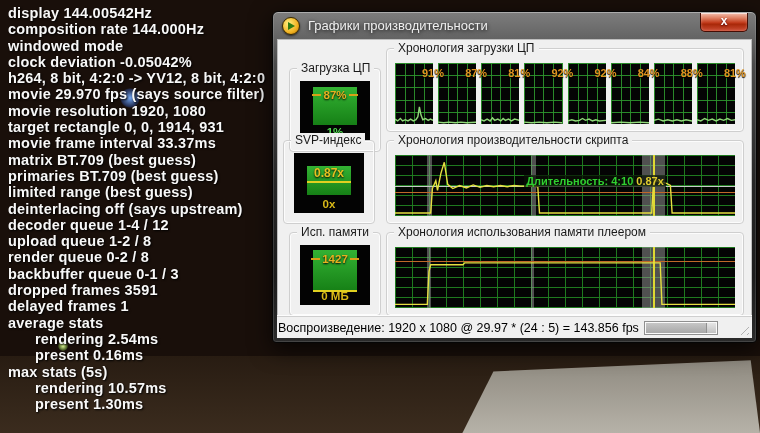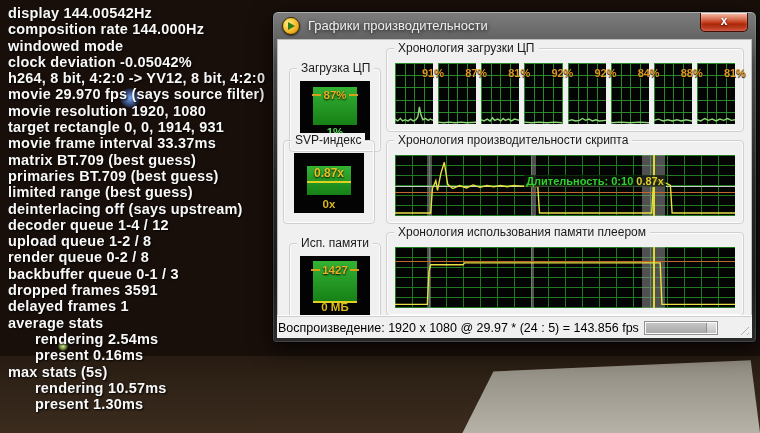--- a/index.html
+++ b/index.html
@@ -25,21 +25,21 @@
 
   .client{position:absolute;left:4px;right:4px;top:27px;bottom:4px;background:#f0f0f0;box-shadow:inset 0 0 0 1px #bdbdbd;}
 
   
   .grp{position:absolute;border:1px solid #cfcfcf;border-radius:4px;box-shadow:inset 0 0 0 1px rgba(255,255,255,.8);}
   .grp-label{position:absolute;top:-8px;left:7px;background:#f0f0f0;padding:0 4px;font-size:12px;color:#1a1a1a;white-space:nowrap;}
   #g-cpu-gauge{left:12px;top:9px;width:90px;height:82px;margin-top:20px;}
   #g-cpu-hist{left:109px;top:9px;width:356px;height:82px;}
   #g-svp-gauge{left:6px;top:101px;width:90px;height:82px;}
   #g-script-hist{left:109px;top:101px;width:356px;height:82px;}
-  #g-mem-gauge{left:12px;top:193px;width:90px;height:82px;margin-top:11px;}
+  #g-mem-gauge{left:12px;top:193px;width:90px;height:82px;}
   #g-mem-hist{left:109px;top:193px;width:356px;height:82px;}
 
   
   .gauge{position:absolute;left:50%;transform:translateX(-50%);top:12px;width:70px;height:60px;background:#030303;}
   .gauge .bar{position:absolute;left:13px;right:13px;background:linear-gradient(180deg,#33b233,#168016);}
   .gauge-cpu .bar{top:6px;height:38px;}
   .gauge-svp .bar{top:13px;height:29px;}
   .gauge-mem .bar{top:5px;height:41px;}
   .tick-row{position:absolute;left:3px;right:3px;display:flex;align-items:center;justify-content:center;z-index:2;}
   .gauge-cpu .tick-row{top:8px;}
@@ -252,21 +252,21 @@
           <div class="band" style="left:72.6%;width:6.8%;"></div>
           <div class="hline white" style="top:31px;"></div>
           <div class="hline orange" style="top:37px;"></div>
           <div class="vline-yellow"></div>
           <div class="spark">
               <svg viewBox="0 0 100 100" preserveAspectRatio="none">
                 <polyline points="0,95 10.5,95 11,55 12,42 12.5,58 13.5,30 14.5,12 15.5,48 17,55 19,50 21,54 23,49 25,53 27,50 29,52 31,50 33,52 35,50 37,51 39,51 41,51 42,52 42.5,95 75.5,95 76,48 77,42 78,45 79,45 80,47 81,50 81.5,95 100,95" fill="none" stroke="#e6e040" stroke-width="1.4" vector-effect="non-scaling-stroke"></polyline>
               </svg>
             </div>
           <div class="anno" style="left:38%;top:20px;">
-            <span class="g">Длительность: 0:10</span>
+            <span class="g">Длительность: 4:10</span>
             <span class="y">0.87x</span>
           </div>
         </div>
       </div>
 
       <div class="grp" id="g-mem-gauge">
         <span class="grp-label">Исп. памяти</span>
         <div class="gauge gauge-mem">
           <div class="bar"></div>
           <div class="tick-row">

